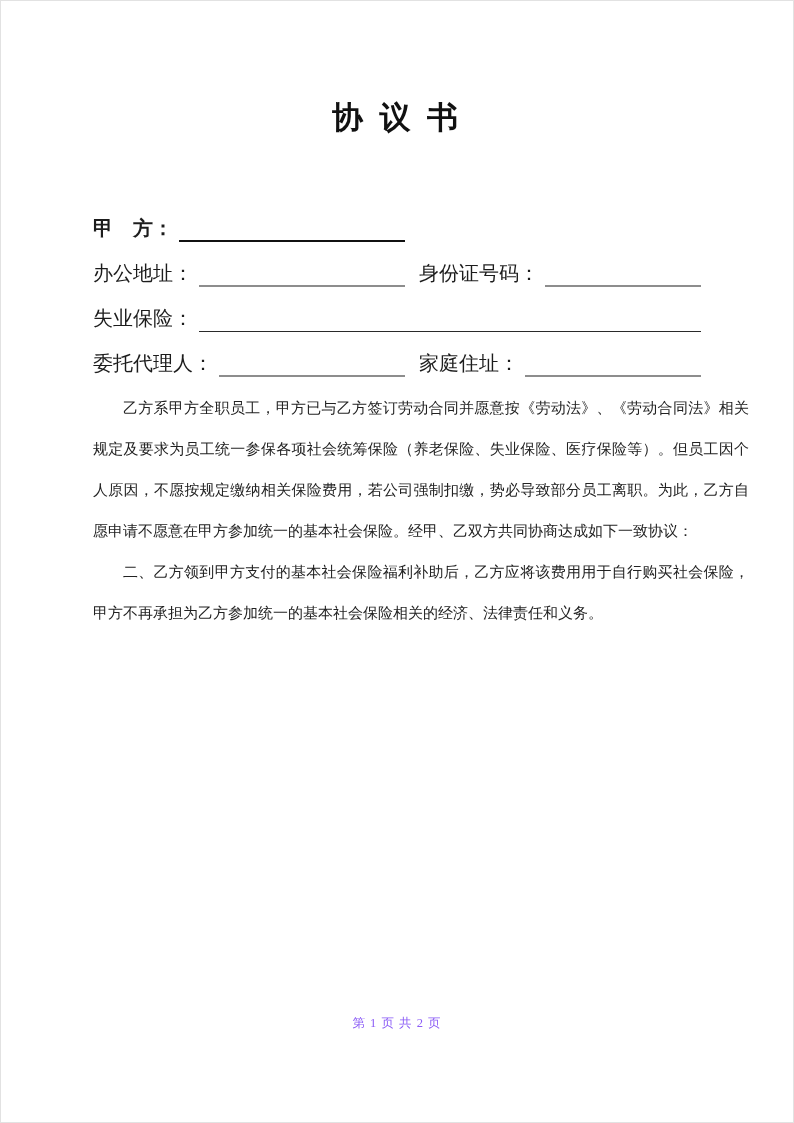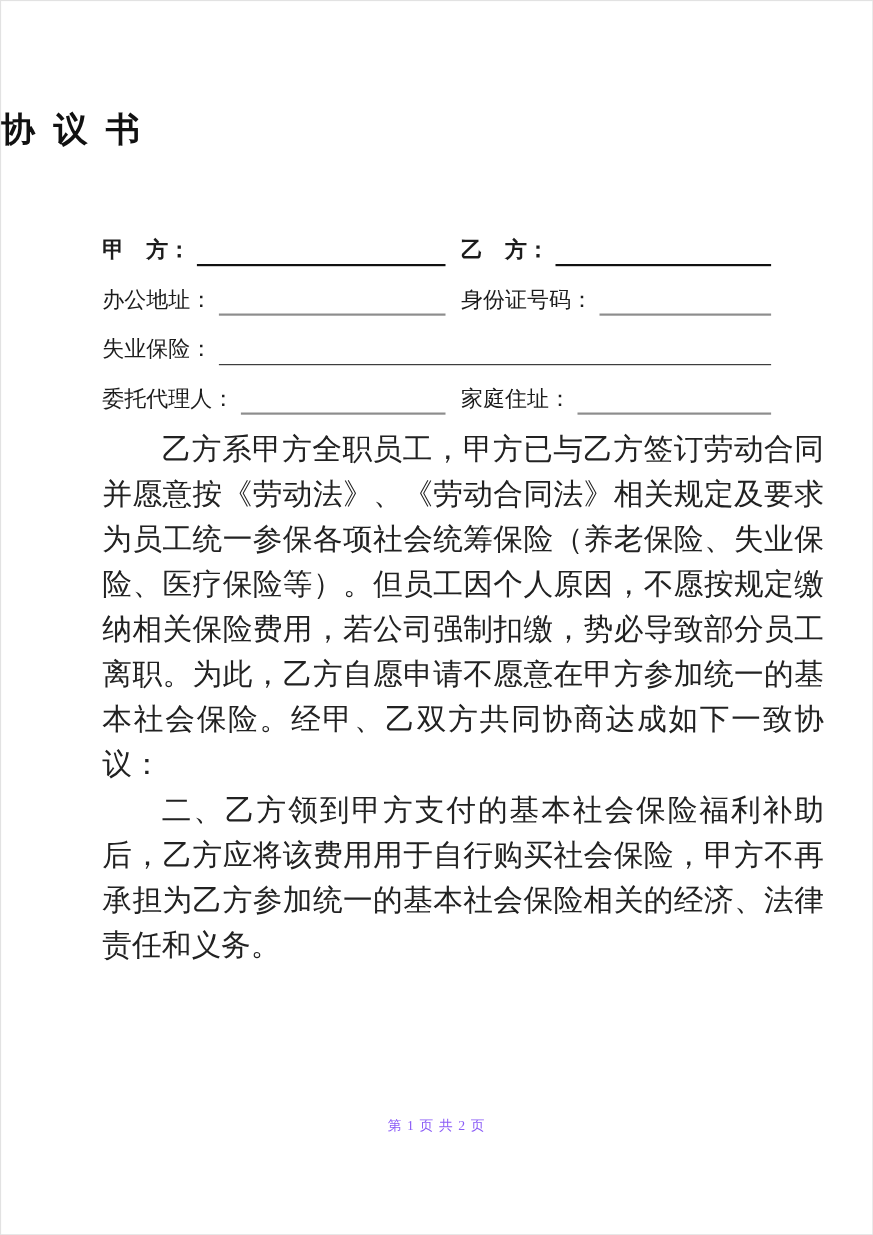--- a/index.html
+++ b/index.html
@@ -10,21 +10,21 @@
     height: 1123px;
     margin: 0 auto;
     background: #ffffff;
     border: 1px solid #e2e2e2;
     font-family: "Liberation Serif", "DejaVu Serif", serif;
     color: #1c1c1c;
     overflow: hidden;
   }
   .doc-title {
     margin-top: 96px;
-    text-align: left;
+    text-align: center;
     font-family: "Liberation Sans", "DejaVu Sans", sans-serif;
     font-weight: 700;
     font-size: 31px;
     letter-spacing: 4px;
     color: #111;
   }
   .form-grid {
     margin: 58px 92px 0 92px; 
   }
   .form-row {
@@ -44,21 +44,21 @@
     margin-left: 6px;
     border-bottom: 2px solid #1a1a1a;
   }
   
   .form-row:nth-child(1) .line { border-bottom: 2.5px solid #111; }
   .form-row:nth-child(2) .line { border-bottom: 2px solid #8d8d8d; }
   .form-row:nth-child(3) .line { border-bottom: 1.5px solid #2a2a2a; }
   .form-row:nth-child(4) .line { border-bottom: 2px solid #8d8d8d; }
   .body-text {
     margin: 11px 44px 0 92px;
-    font-size: 27px;
+    font-size: 15px;
     line-height: 41px;
     text-align: justify;
     color: #222;
   }
   .para { text-indent: 2em; }
   .page-footer {
     position: absolute;
     left: 0;
     top: 1014px;
     width: 100%;
@@ -72,24 +72,20 @@
 <body>
 
 <div class="page">
 
   <h1 class="doc-title">协 议 书</h1>
 
   <div class="form-grid" id="form-grid">
       <div class="form-row bold">
         <div class="cell left">
           <span class="lbl">甲　方：</span>
-          <span class="line"></span>
-        </div>
-        <div class="cell right">
-          <span class="lbl">乙　方：</span>
           <span class="line"></span>
         </div>
       </div>
       <div class="form-row">
         <div class="cell left">
           <span class="lbl">办公地址：</span>
           <span class="line"></span>
         </div>
         <div class="cell right">
           <span class="lbl">身份证号码：</span>

